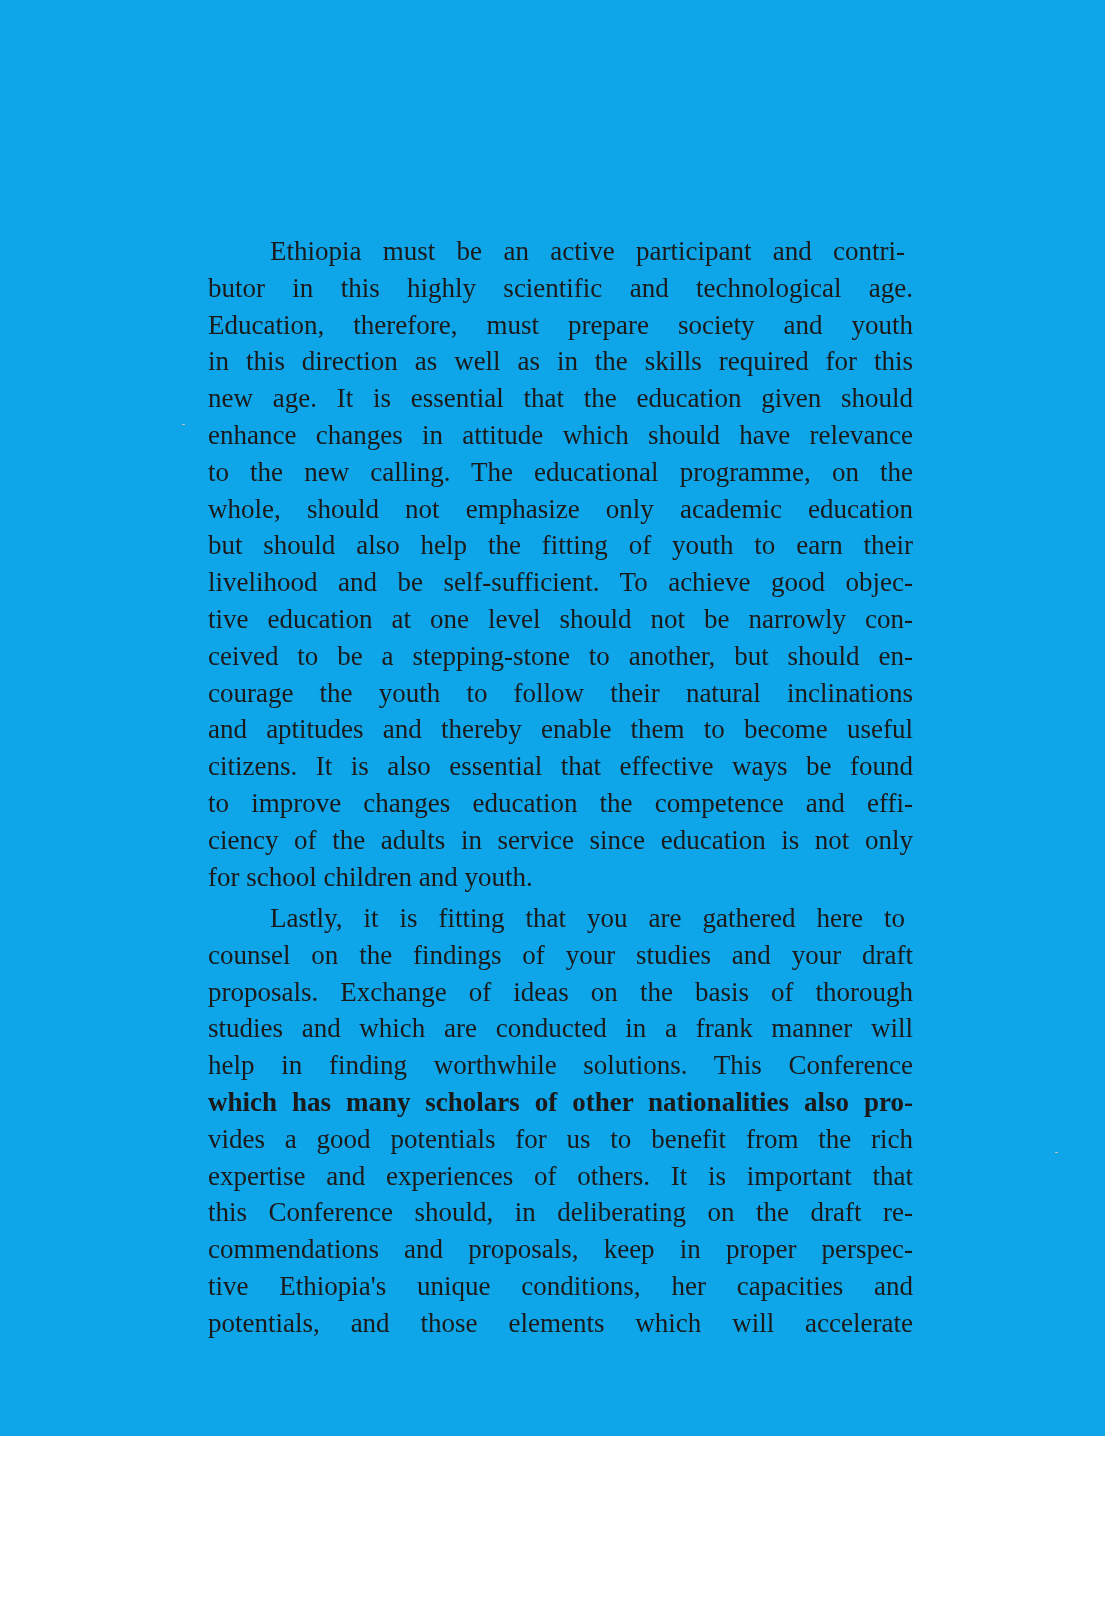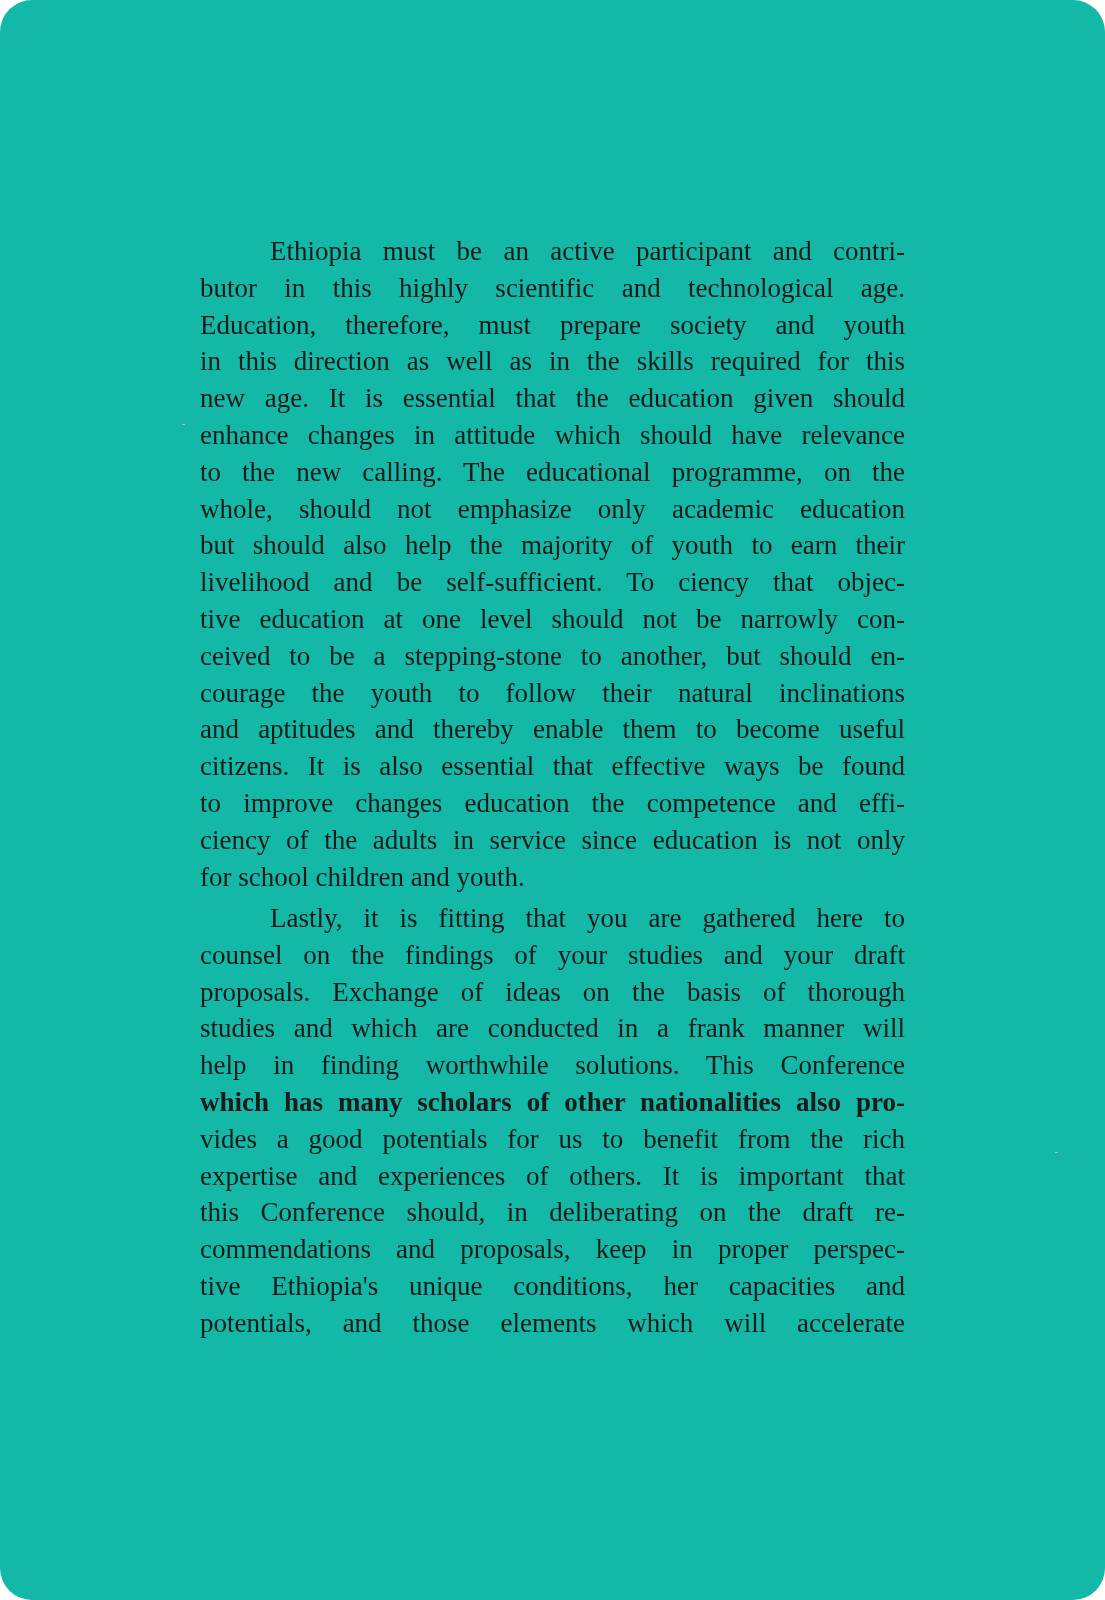--- a/index.html
+++ b/index.html
@@ -11,35 +11,34 @@
       width: 1105px;
       height: 1600px;
       position: relative;
       overflow: hidden;
     }
     .page {
       position: absolute;
       left: 0;
       top: 0;
       width: 1105px;
-      height: 1600px;
-      background: #14b8a6;
-      border-radius: 32px;
+      height: 1436px;
+      background: #0ea5e9;
     }
     .text-block {
       position: absolute;
       left: 200px;
       width: 705px;
       font-family: "Liberation Serif", "DejaVu Serif", serif;
       font-size: 27px;
       color: #1a1a1a;
     }
     .line {
       position: absolute;
-      left: 0;
+      left: 8px;
       width: 705px;
       white-space: nowrap;
       text-align: justify;
       text-align-last: justify;
       line-height: 30px;
       height: 30px;
     }
     .line.last {
       text-align-last: left;
     }
@@ -76,22 +75,22 @@
   <div class="text-block" id="text-block">
       <div>
         <div class="line indent" style="top: 236px;">Ethiopia must be an active participant and contri-</div>
         <div class="line" style="top: 272.8px;">butor in this highly scientific and technological age.</div>
         <div class="line" style="top: 309.6px;">Education, therefore, must prepare society and youth</div>
         <div class="line" style="top: 346.4px;">in this direction as well as in the skills required for this</div>
         <div class="line" style="top: 383.2px;">new age. It is essential that the education given should</div>
         <div class="line" style="top: 420px;">enhance changes in attitude which should have relevance</div>
         <div class="line" style="top: 456.8px;">to the new calling. The educational programme, on the</div>
         <div class="line" style="top: 493.6px;">whole, should not emphasize only academic education</div>
-        <div class="line" style="top: 530.4px;">but should also help the majority of youth to earn their</div>
-        <div class="line" style="top: 567.2px;">livelihood and be self-sufficient. To ciency that objec-</div>
+        <div class="line" style="top: 530.4px;">but should also help the fitting of youth to earn their</div>
+        <div class="line" style="top: 567.2px;">livelihood and be self-sufficient. To achieve good objec-</div>
         <div class="line" style="top: 604px;">tive education at one level should not be narrowly con-</div>
         <div class="line" style="top: 640.8px;">ceived to be a stepping-stone to another, but should en-</div>
         <div class="line" style="top: 677.6px;">courage the youth to follow their natural inclinations</div>
         <div class="line" style="top: 714.4px;">and aptitudes and thereby enable them to become useful</div>
         <div class="line" style="top: 751.2px;">citizens. It is also essential that effective ways be found</div>
         <div class="line" style="top: 788px;">to improve changes education the competence and effi-</div>
         <div class="line" style="top: 824.8px;">ciency of the adults in service since education is not only</div>
         <div class="line last" style="top: 861.6px;">for school children and youth.</div>
       </div>
       <div>

